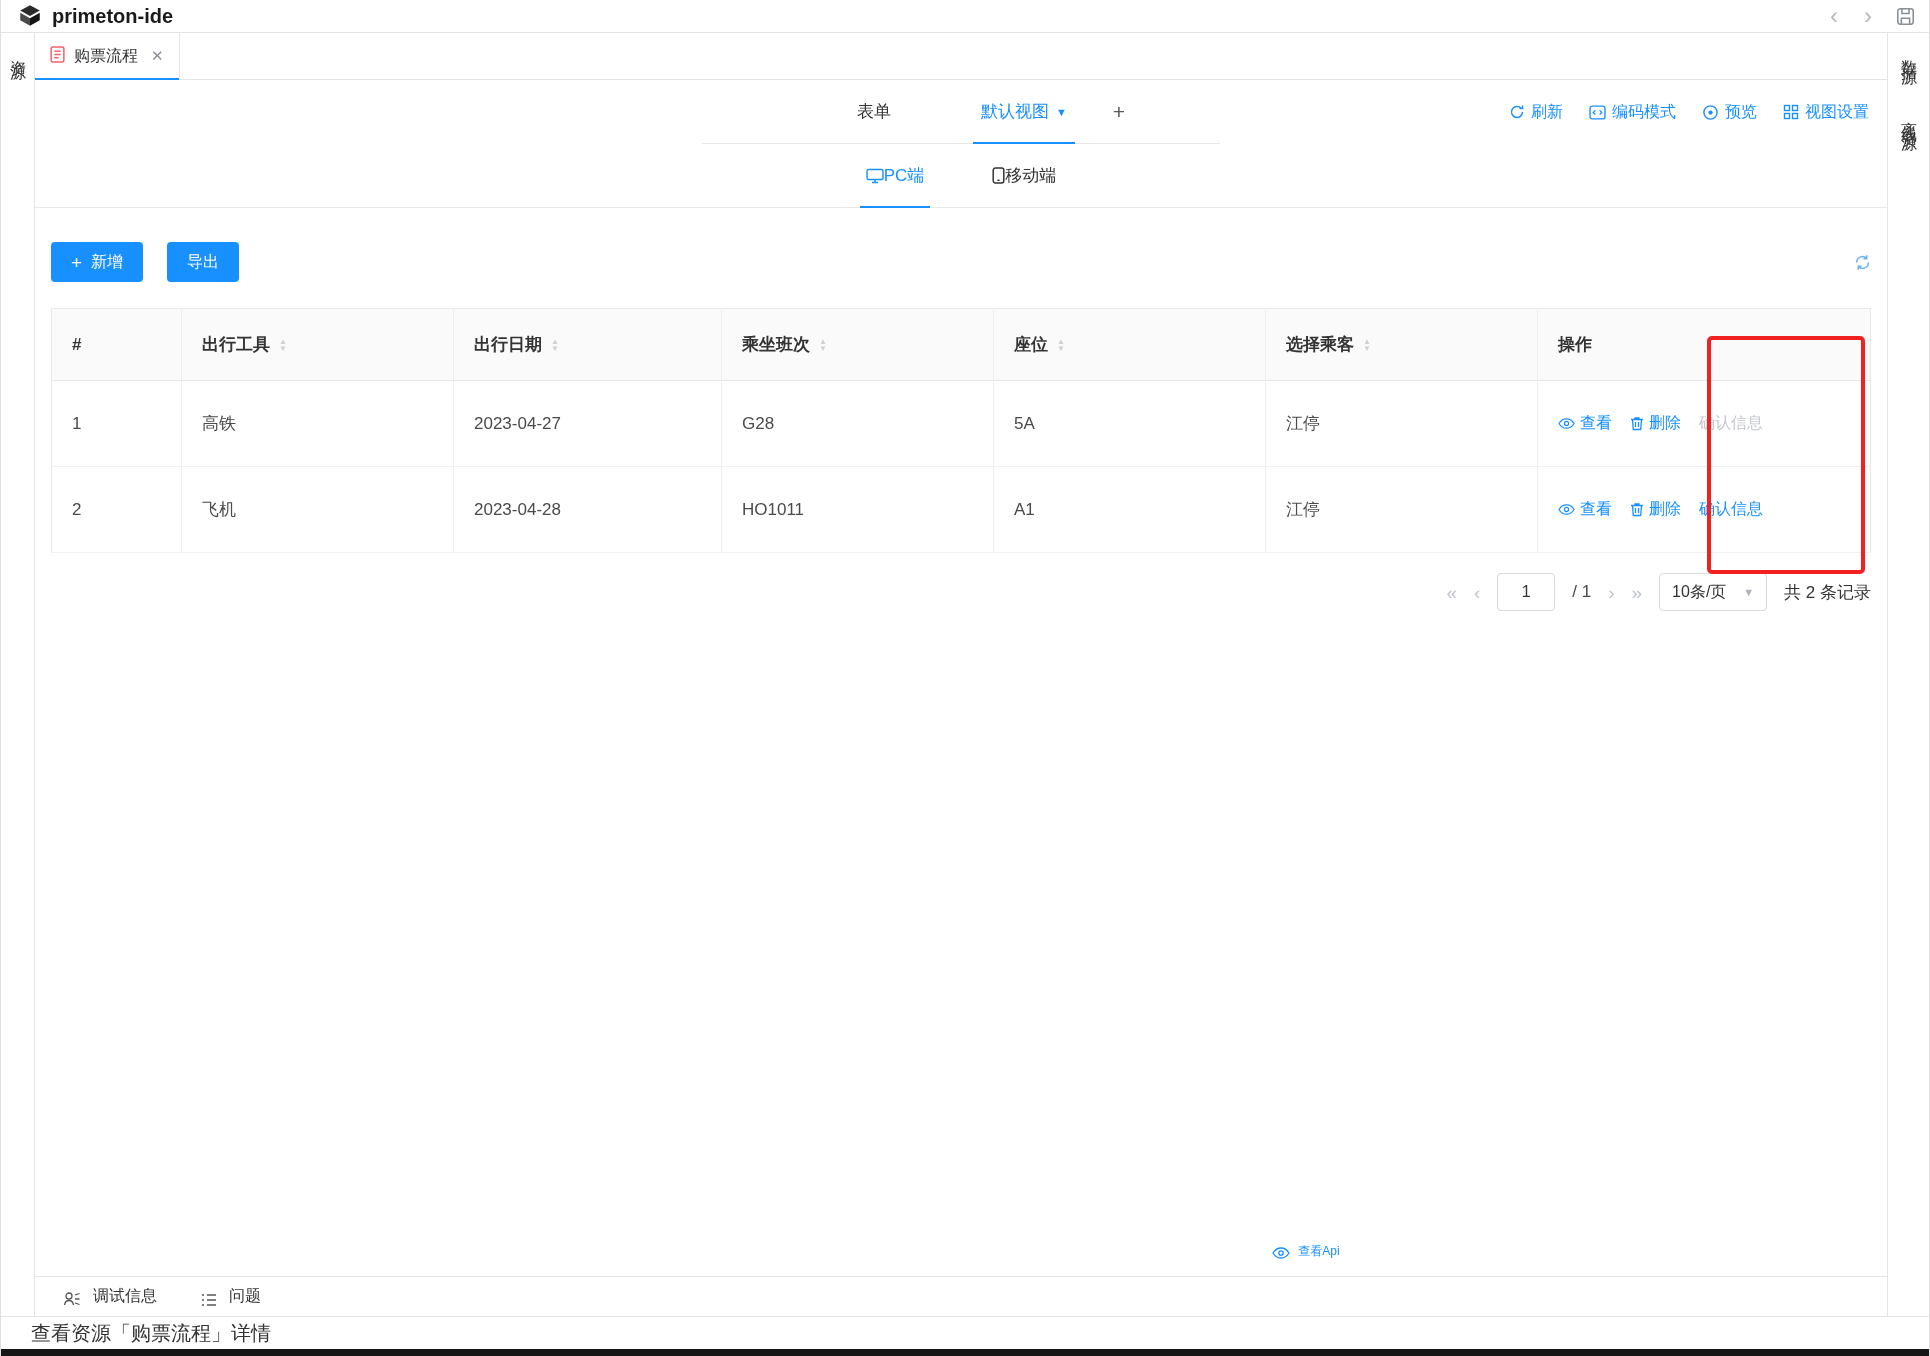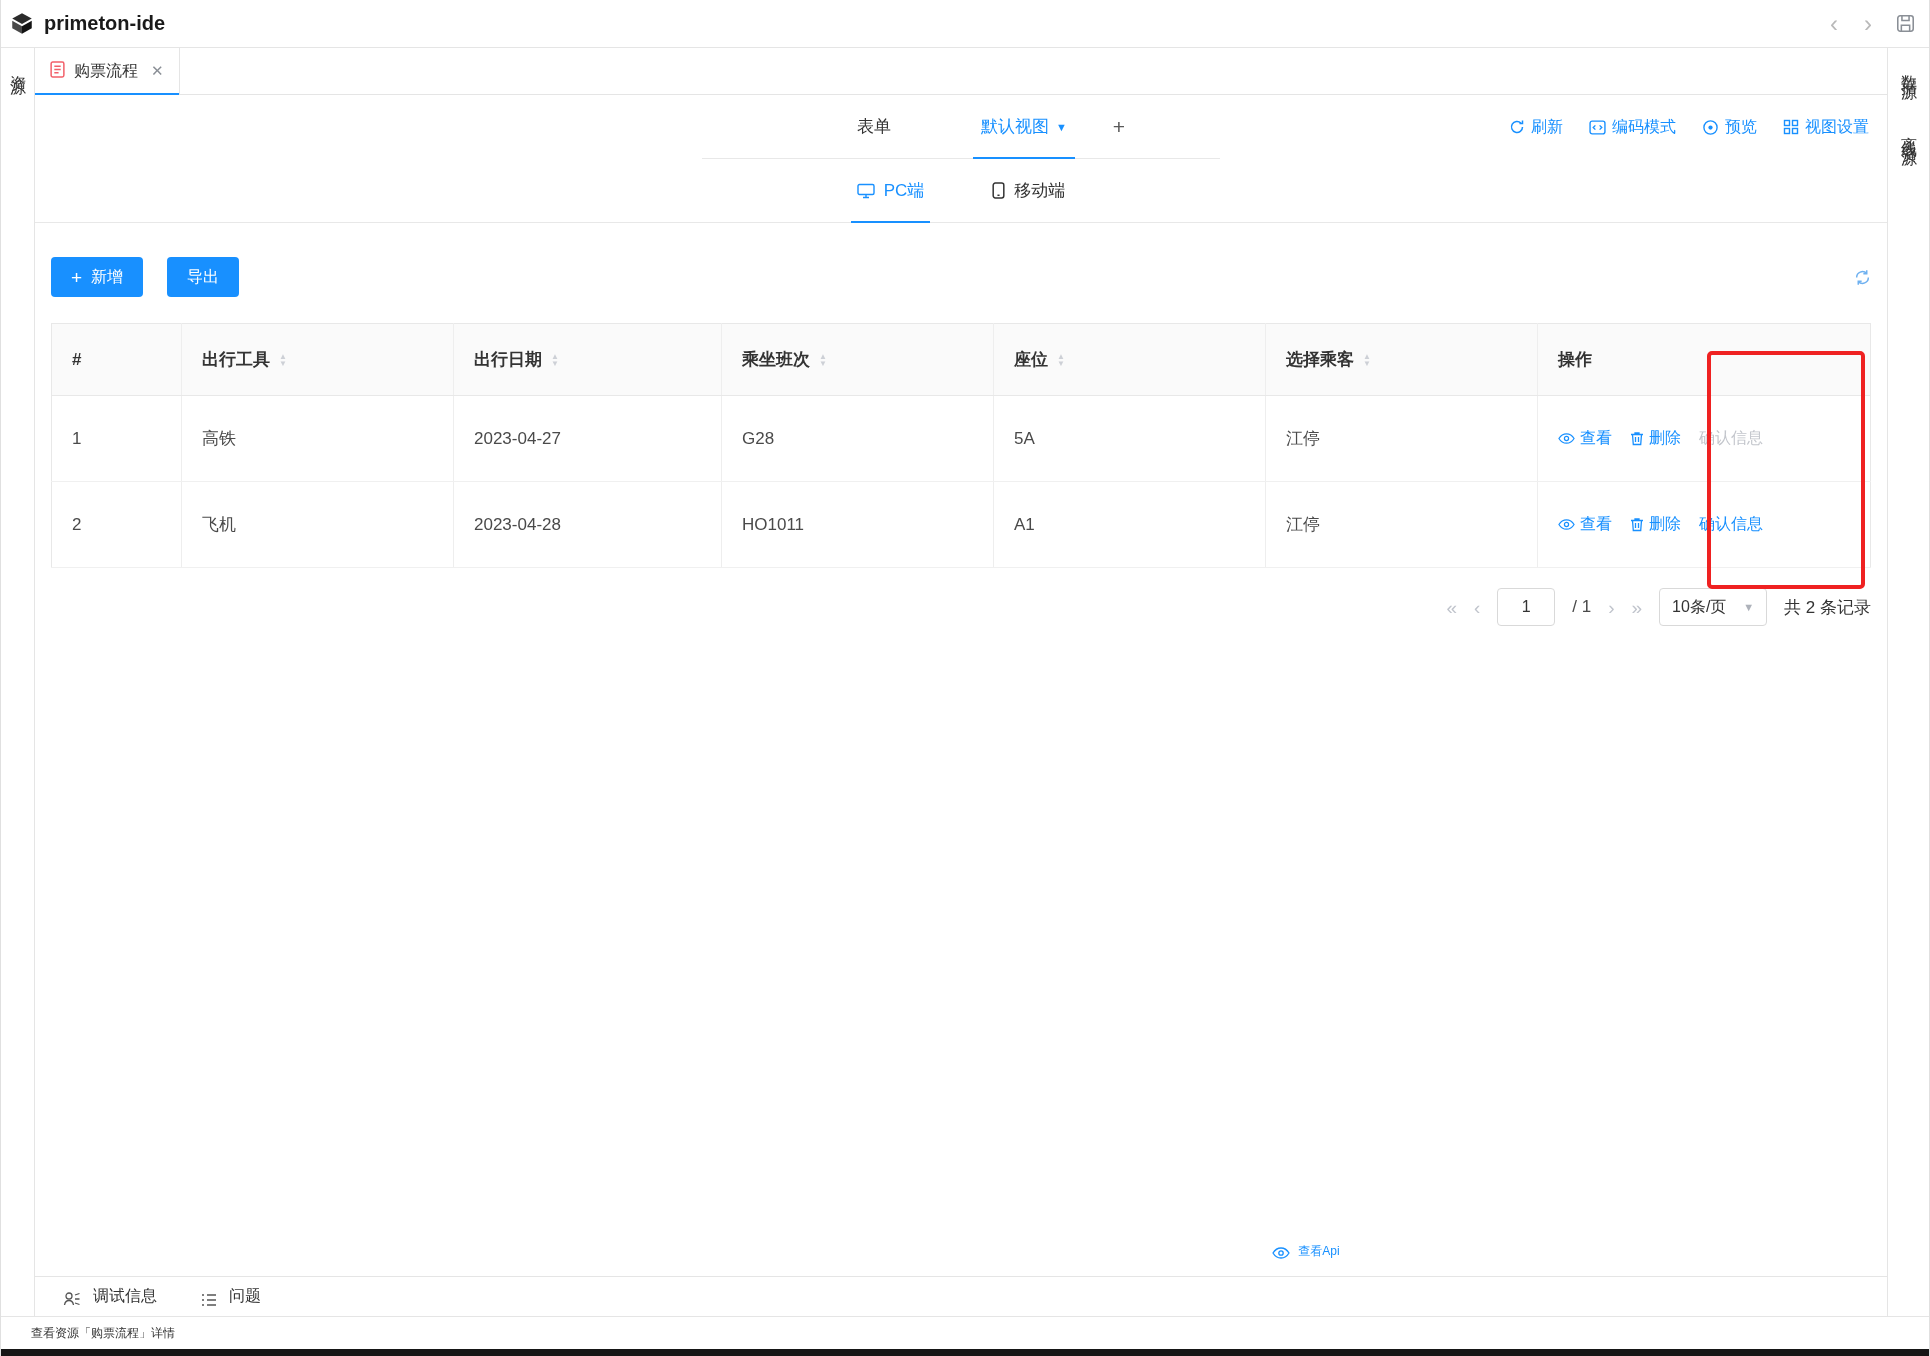--- a/index.html
+++ b/index.html
@@ -1,20 +1,20 @@
 <!DOCTYPE html>
 <html><head>
 <meta charset="utf-8">
 <style>
   * { margin:0; padding:0; box-sizing:border-box; }
   html,body { width:1930px; height:1356px; font-family:"Liberation Sans", sans-serif; background:#fff; color:#333; overflow:hidden; }
   .page { width:1930px; height:1356px; display:flex; flex-direction:column; border-left:1px solid #e0e0e0; border-right:1px solid #e0e0e0; }
 
   
-  .titlebar { height:48px; display:flex; align-items:center; padding:0 14px 0 8px; border-bottom:1px solid #e5e5e5; flex:none; }
+  .titlebar { height:33px; display:flex; align-items:center; padding:0 14px 0 16px; border-bottom:1px solid #e5e5e5; flex:none; }
   .app-title { font-size:20px; font-weight:700; color:#1a1a1a; margin-left:9px; }
   .titlebar-right { margin-left:auto; display:flex; align-items:center; gap:22px; }
   .nav-chevron { font-size:24px; color:#b9b9b9; line-height:1; cursor:pointer; padding:0 2px; }
   .save-icon { display:flex; cursor:pointer; }
 
   
   .workspace { flex:1; display:flex; min-height:0; }
   .left-rail { width:34px; flex:none; border-right:1px solid #e5e5e5; display:flex; justify-content:center; padding-top:14px; }
   .right-rail { width:42px; flex:none; border-left:1px solid #e5e5e5; display:flex; flex-direction:column; align-items:center; padding-top:14px; gap:46px; }
   .rail-label { writing-mode:vertical-rl; text-orientation:upright; font-size:16px; color:#333; letter-spacing:5px; cursor:pointer; }
@@ -33,21 +33,21 @@
   .vtab { display:flex; align-items:center; font-size:17px; color:#333; margin-right:46px; position:relative; cursor:pointer; }
   .vtab.active { color:#1890ff;margin-left:44px; }
   .vtab.active::after { content:""; position:absolute; left:-8px; right:-8px; bottom:-1px; height:2px; background:#1890ff; }
   .vtab .caret { font-size:11px; margin-left:7px; color:#1890ff; }
   .add-view { display:flex; align-items:center; font-size:21px; color:#595959; cursor:pointer; }
   .top-links { position:absolute; right:18px; top:0; height:100%; display:flex; align-items:center; gap:26px; }
   .top-link { color:#1890ff; font-size:16px; display:flex; align-items:center; gap:6px; cursor:pointer; white-space:nowrap; }
 
   
   .platform-row { height:64px; flex:none; border-bottom:1px solid #e8e8e8; display:flex; justify-content:center; gap:68px; }
-  .ptab { display:flex; align-items:center; gap:9px; font-size:17px; color:#333; position:relative; cursor:pointer; }
+  .ptab { display:flex; align-items:center; font-size:17px; color:#333; position:relative; cursor:pointer; }
   .ptab.active { color:#1890ff; }
   .ptab.active::after { content:""; position:absolute; left:-6px; right:-6px; bottom:-1px; height:2px; background:#1890ff; }
 
   
   .content { flex:1; min-height:0; padding:34px 16px 0; display:flex; flex-direction:column; }
   .actions-row { display:flex; align-items:center; gap:24px; flex:none; }
   .btn { height:40px; padding:0 20px; background:#1890ff; color:#fff; border:none; border-radius:4px; font-size:16px; display:flex; align-items:center; gap:9px; cursor:pointer; font-family:inherit; }
   .btn .plus { font-size:19px; line-height:1; }
   .sync-btn { margin-left:auto; color:#6fb1f0; cursor:pointer; display:flex; }
 
@@ -69,21 +69,21 @@
   .pg-of { color:#4a4a4a; }
   .page-size-select { width:108px; height:38px; border:1px solid #d9d9d9; border-radius:4px; display:flex; align-items:center; justify-content:space-between; padding:0 12px; font-size:16px; color:#333; cursor:pointer; }
   .select-caret { color:#aeb2ba; font-size:11px; }
   .pg-total { color:#333; }
 
   .api-row { margin-top:auto; align-self:center; transform:translateX(345px); margin-bottom:16px; display:flex; align-items:flex-end; gap:8px; color:#1890ff; font-size:12px; cursor:pointer; flex:none; }
 
   
   .bottombar { height:40px; flex:none; border-top:1px solid #e5e5e5; display:flex; align-items:center; gap:44px; padding-left:28px; }
   .bottom-item { display:flex; align-items:flex-end; gap:12px; font-size:16px; color:#333; cursor:pointer; }
-  .statusbar { height:33px; flex:none; border-top:1px solid #e5e5e5; display:flex; align-items:center; padding-left:30px; font-size:12px; color:#333; }
+  .statusbar { height:33px; flex:none; border-top:1px solid #e5e5e5; display:flex; align-items:center; padding-left:30px; font-size:20px; color:#333; }
   .black-bar { height:7px; flex:none; background:#161616; }
 </style>
 </head>
 <body>
 
 <div class="page">
 
   <div class="titlebar">
     <span class="save-icon">
       <svg width="26" height="26" viewBox="0 0 24 24">

